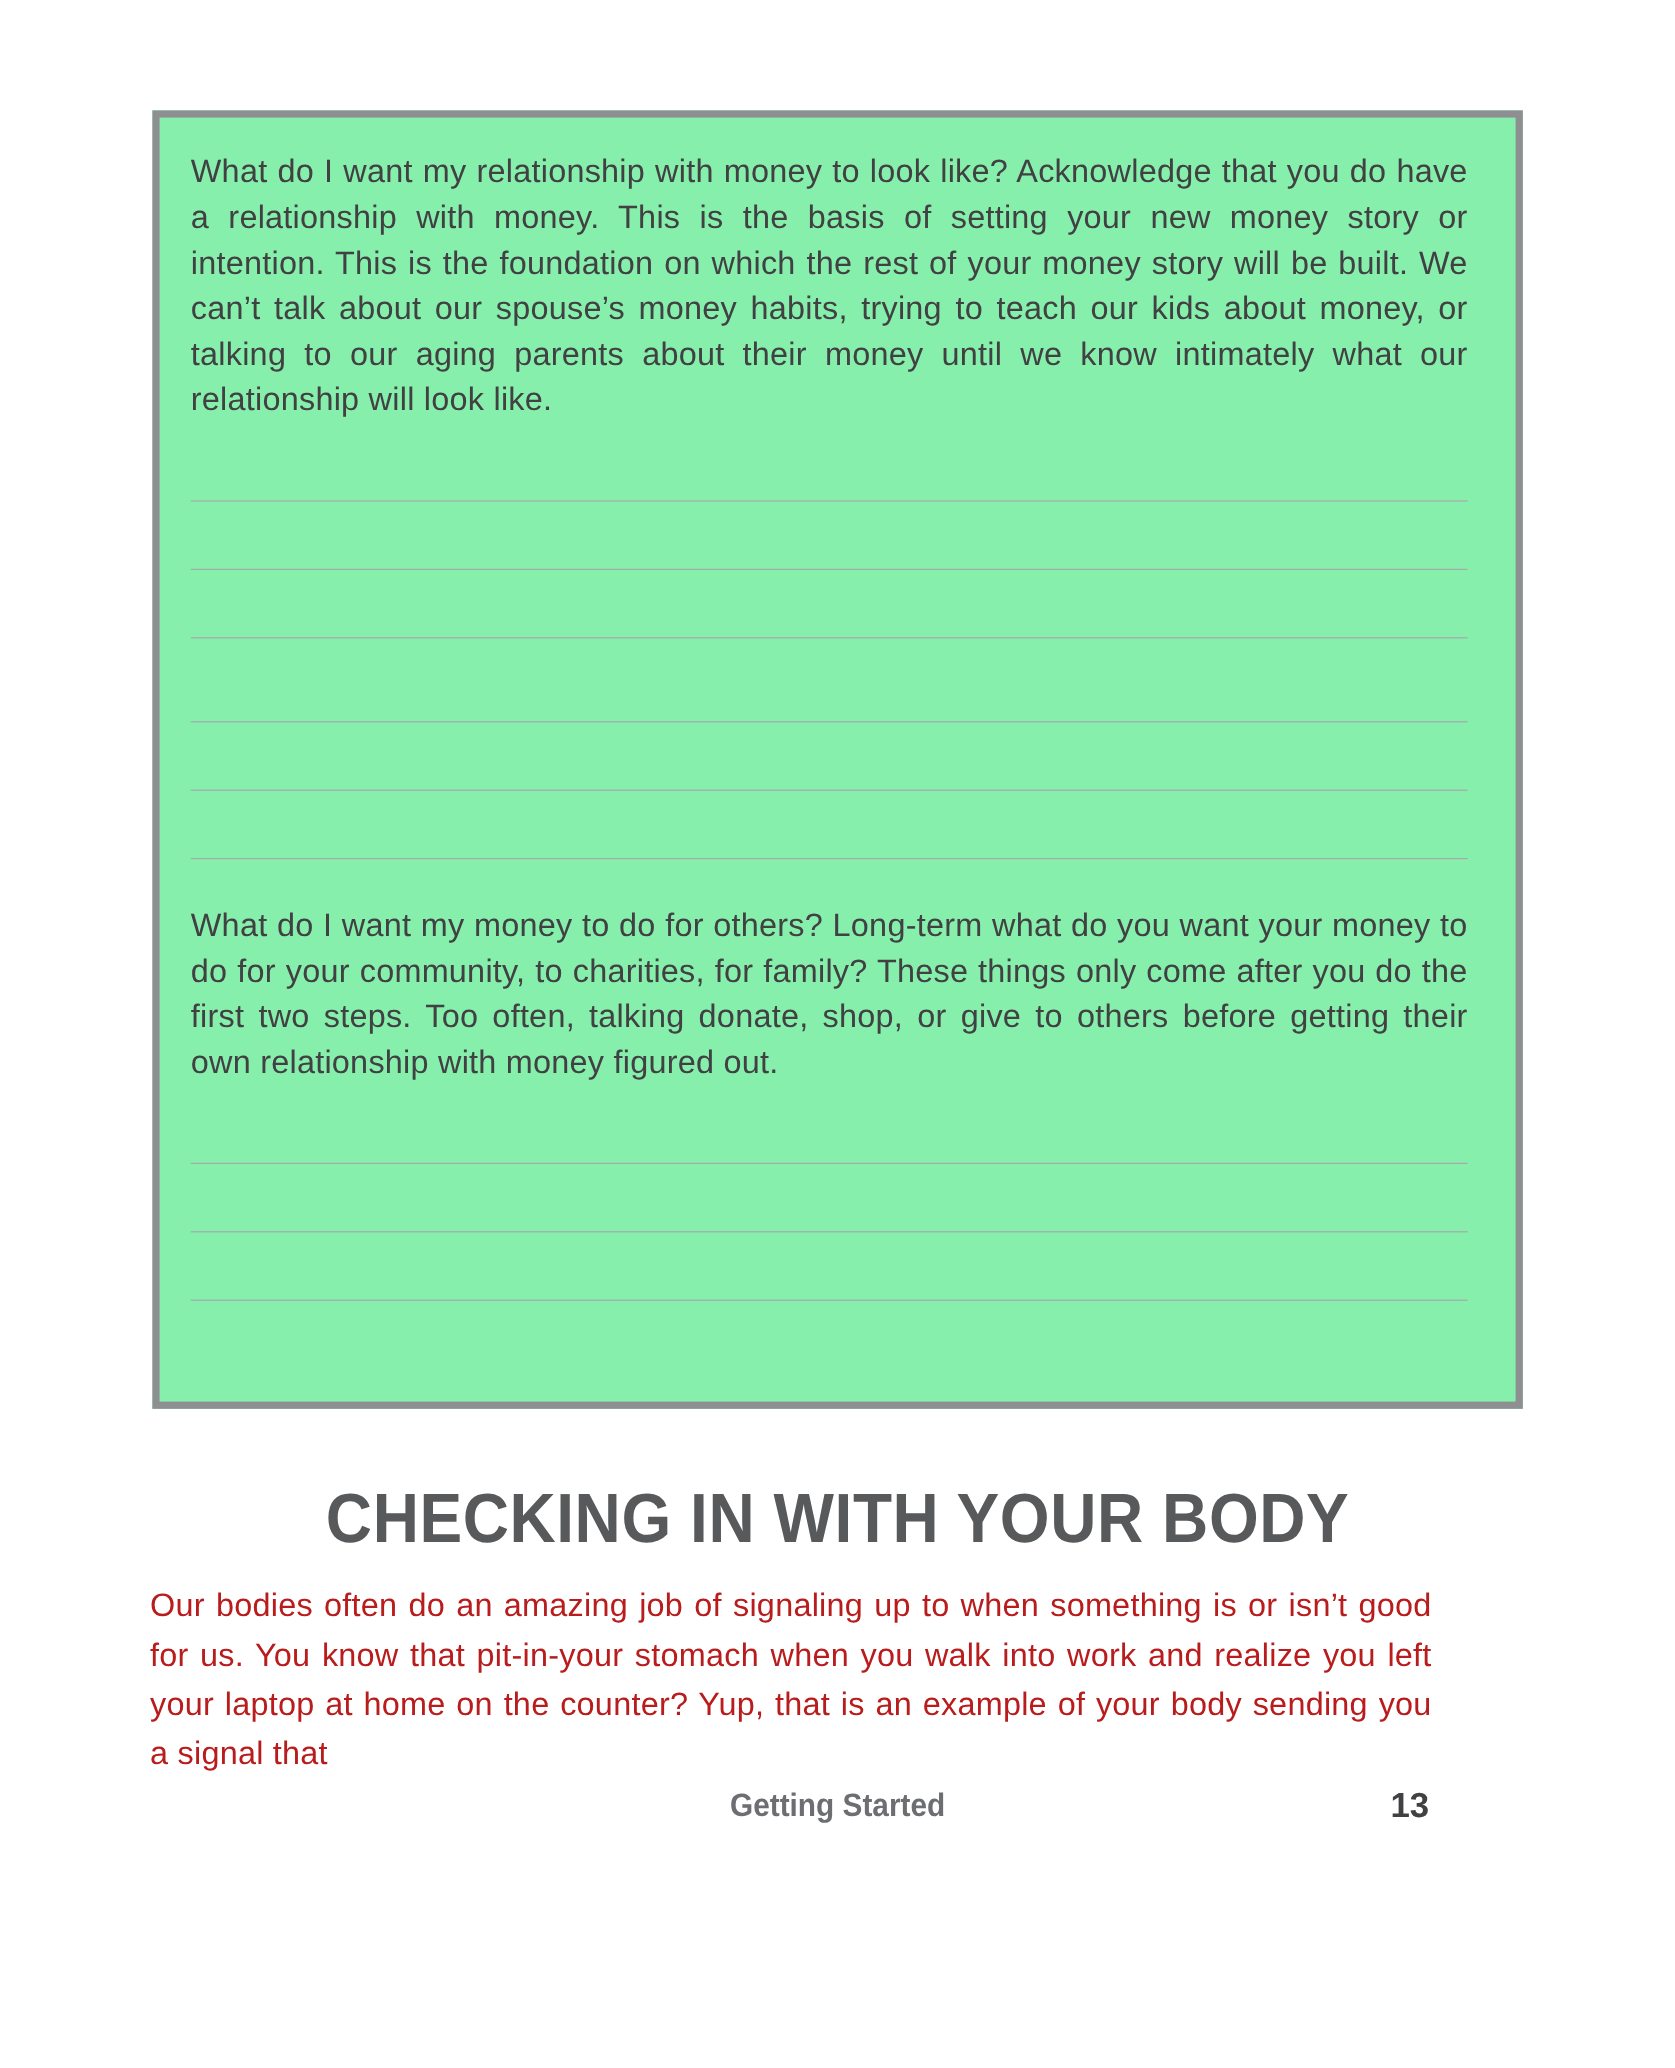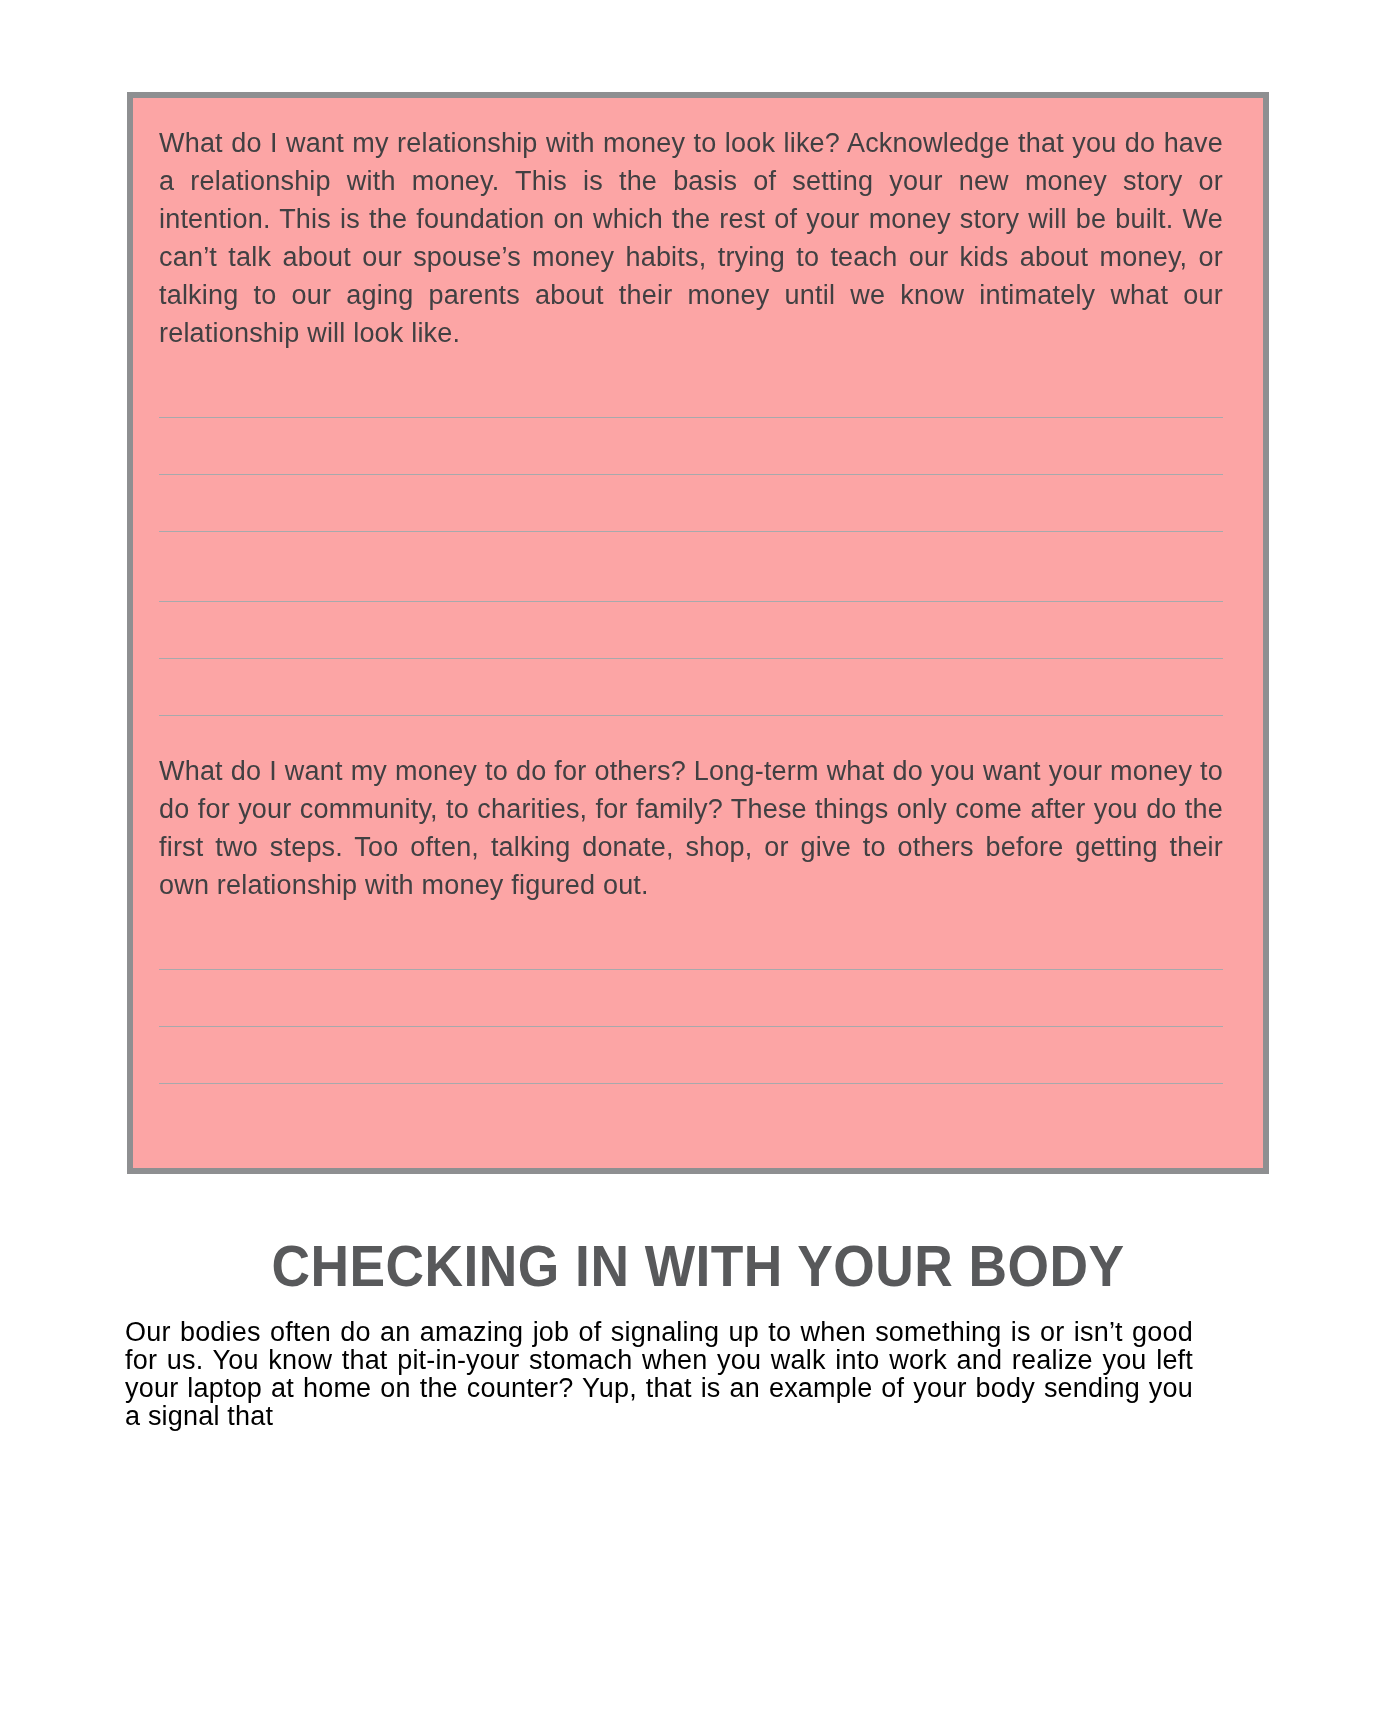--- a/index.html
+++ b/index.html
@@ -16,21 +16,21 @@
     position: absolute;
     inset: 0;
   }
   .worksheet-box {
     position: absolute;
     left: 127px;
     top: 92px;
     width: 1142px;
     height: 1082px;
     border: 6px solid #8e8f91;
-    background: #fca5a5;
+    background: #86efac;
     padding: 26px 40px 0 26px;
   }
   .prompt-text {
     font-size: 27px;
     line-height: 38px;
     text-align: justify;
     color: #414042;
     letter-spacing: 0.2px;
   }
   .answer-lines {
@@ -53,23 +53,23 @@
     letter-spacing: 0.5px;
     color: #58595b;
     transform: scaleX(0.92);
   }
   .body-paragraph {
     position: absolute;
     left: 125px;
     top: 1318px;
     width: 1068px;
     font-size: 27px;
-    line-height: 28px;
+    line-height: 41px;
     text-align: justify;
-    color: #000000;
+    color: #b91c1c;
     letter-spacing: 0.2px;
   }
   .footer {
     position: absolute;
     left: 0;
     top: 1489px;
     width: 100%;
     height: 40px;
   }
   .footer-title {
@@ -123,14 +123,18 @@
         <div class="answer-line"></div>
       </div>
     </div>
 
   </div>
 
   <h1 class="section-heading">CHECKING IN WITH YOUR BODY</h1>
 
   <p class="body-paragraph">Our bodies often do an amazing job of signaling up to when something is or isn’t good for us. You know that pit-in-your stomach when you walk into work and realize you left your laptop at home on the counter? Yup, that is an example of your body sending you a signal that</p>
 
+  <div class="footer">
+    <div class="footer-title">Getting Started</div>
+    <div class="page-number">13</div>
+  </div>
 
 </div>
 
 </body></html>

